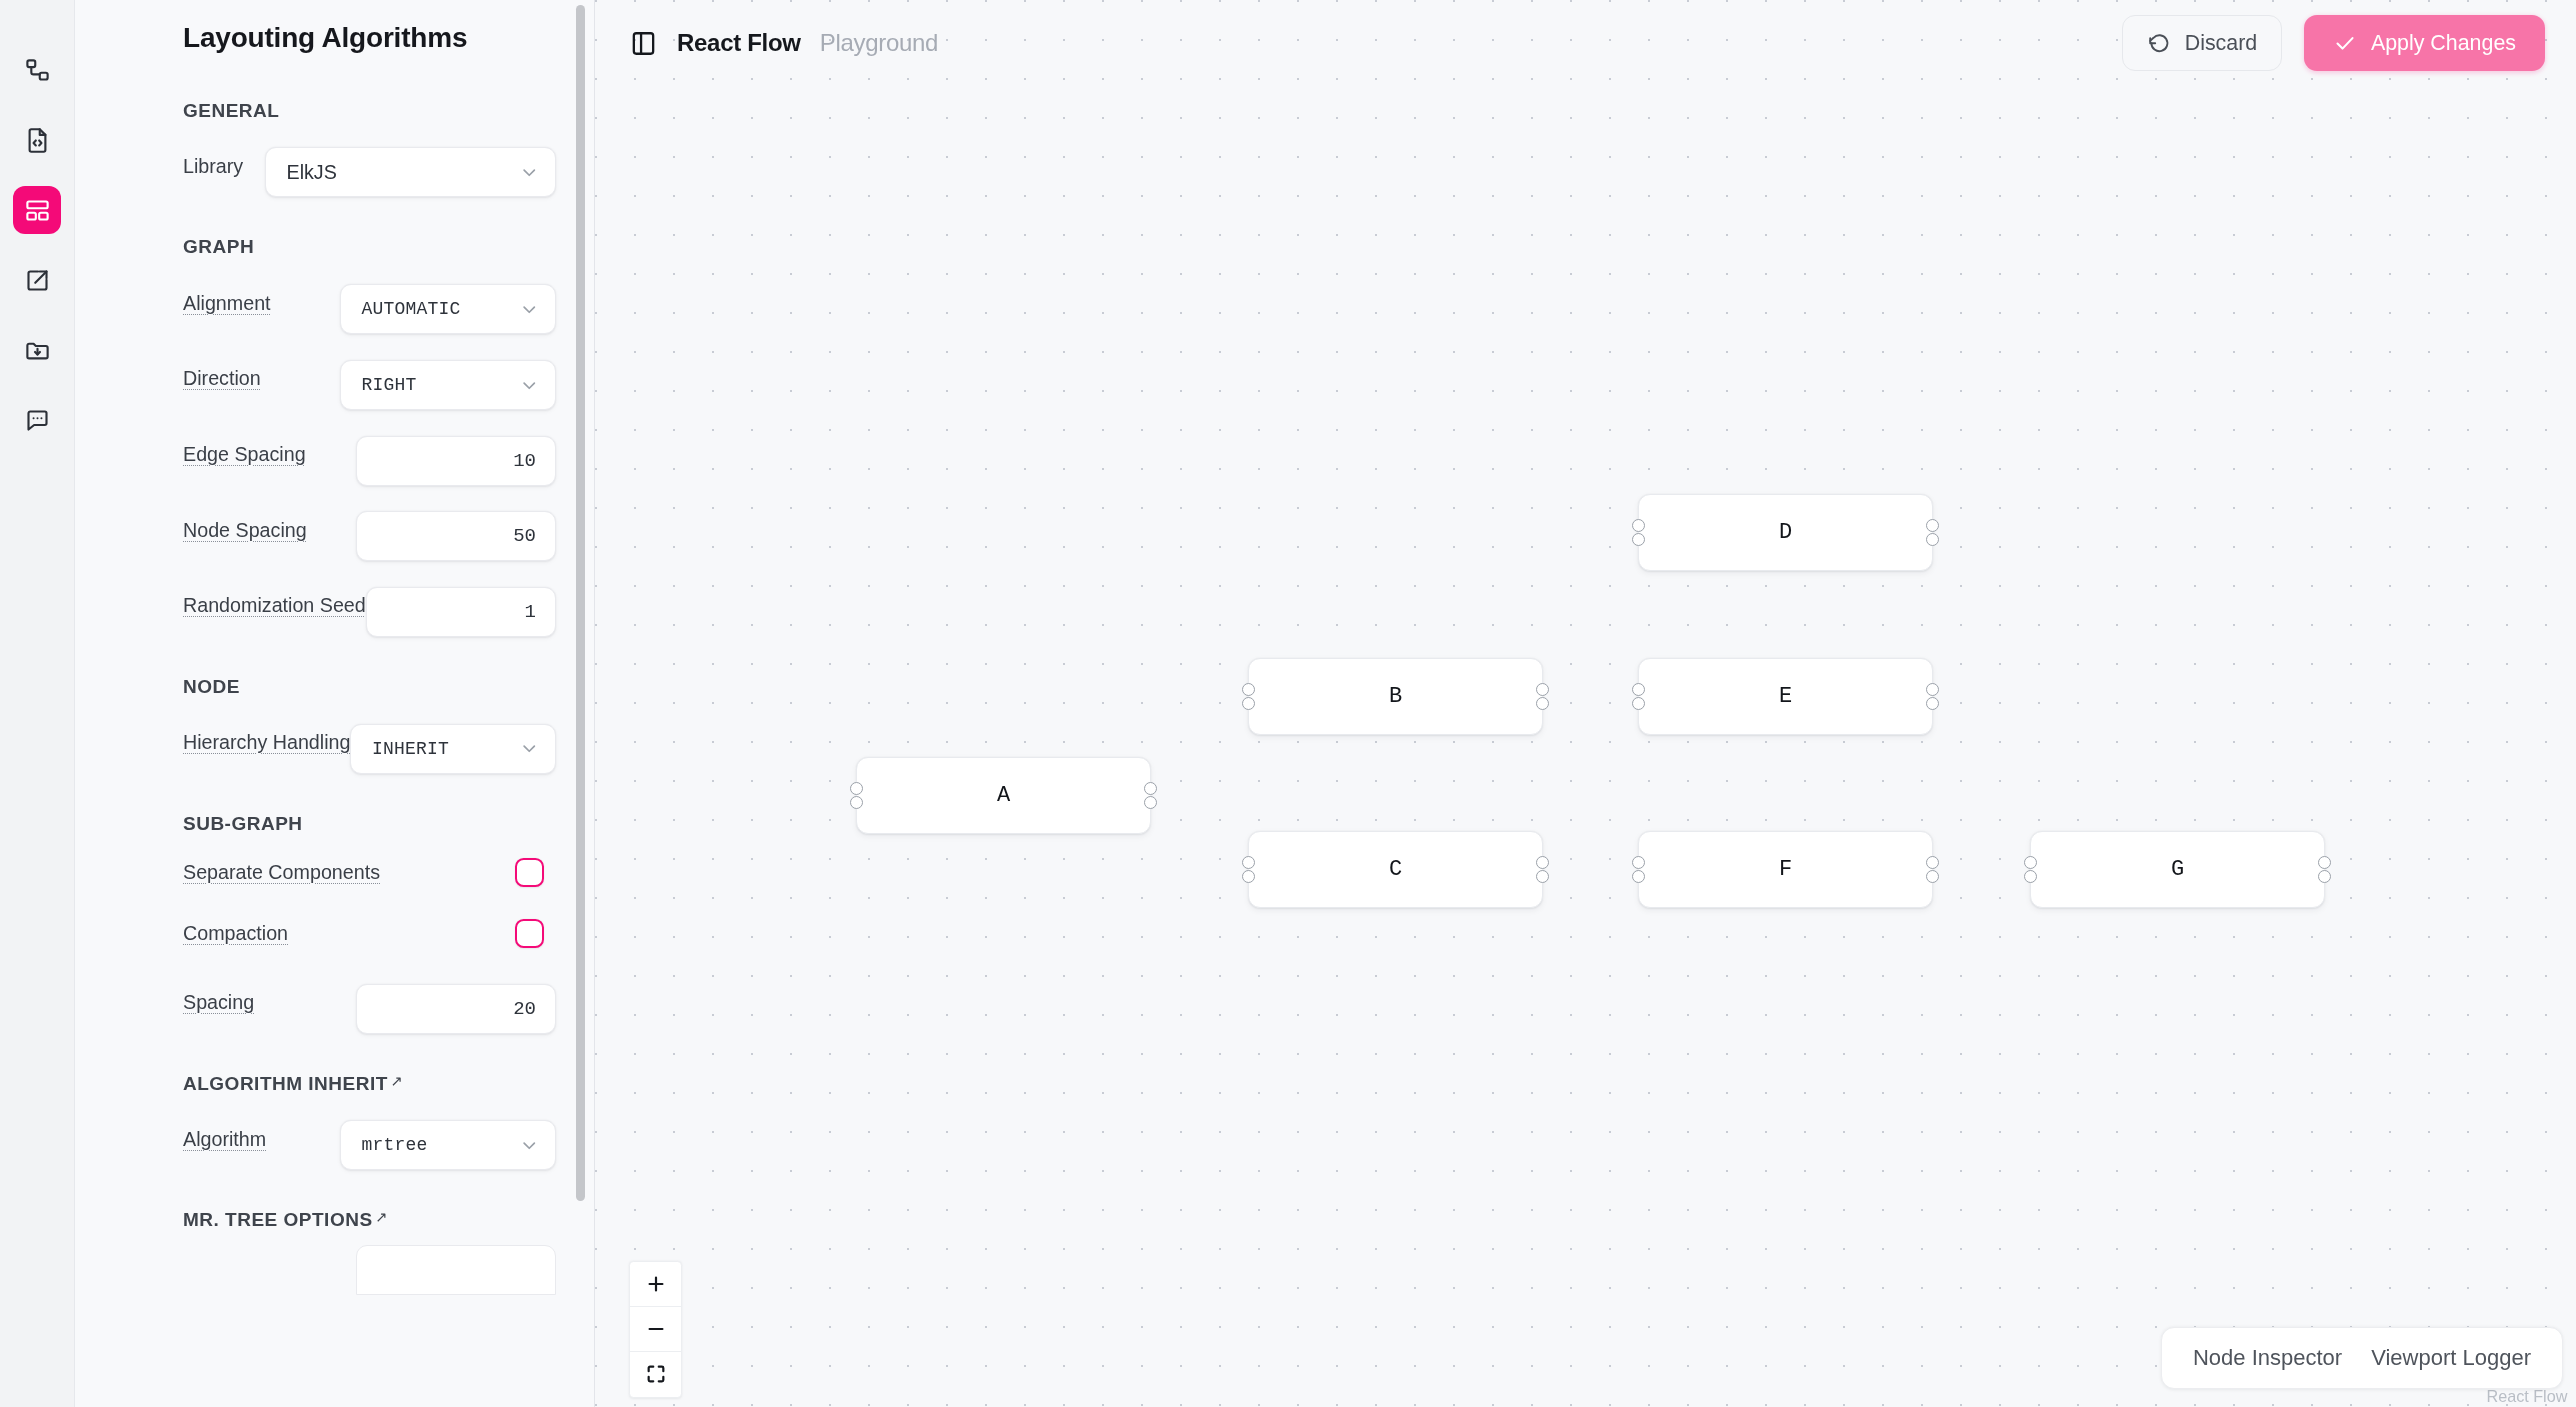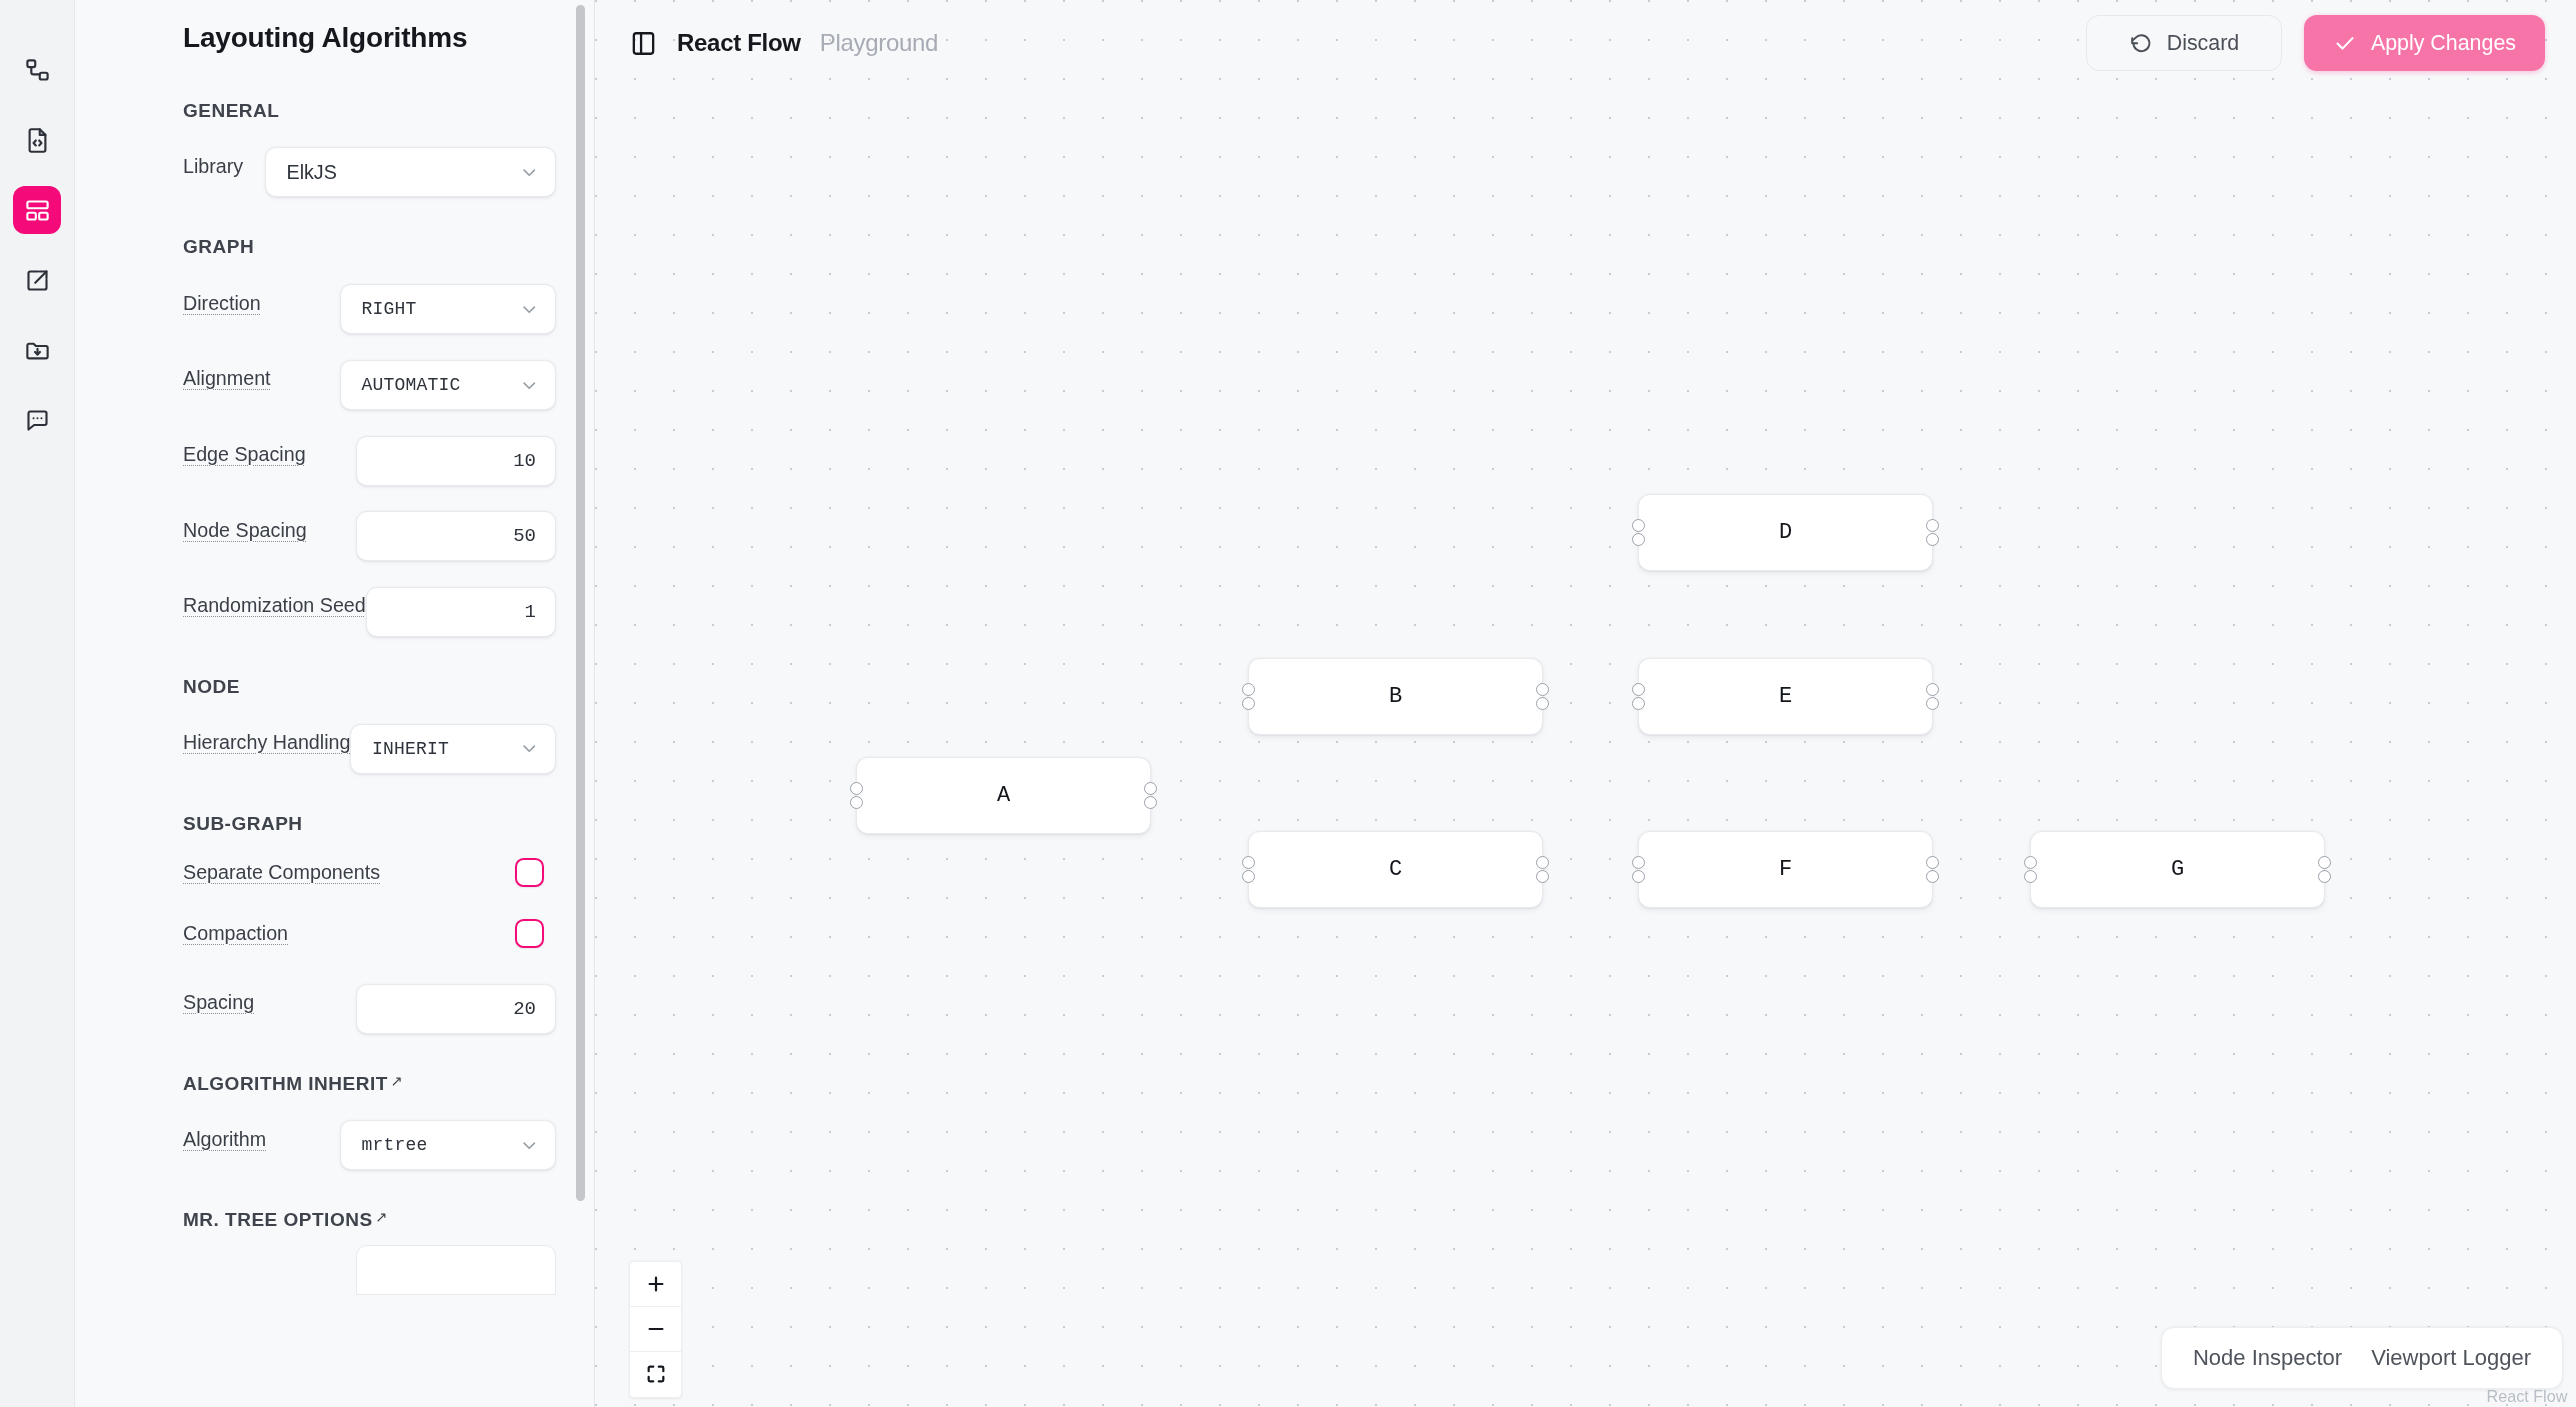--- a/index.html
+++ b/index.html
@@ -115,21 +115,21 @@
     z-index: 4; pointer-events: none;
   }
   .brand { display: flex; align-items: center; gap: 19px; }
   .brand-icon { color: #15181d; display: flex; align-items: center; }
   .brand-text { font-size: 24px; font-weight: bold; color: #15181d; letter-spacing: -0.3px; }
   .brand-sub { font-size: 24px; font-weight: normal; color: #a6abb4; letter-spacing: -0.3px; }
   .topbar-right { margin-left: auto; display: flex; align-items: center; gap: 22px; }
   .btn {
     display: flex; align-items: center; gap: 13.7px;
     height: 56px; border-radius: 13px;
-    font-size: 21.4px; padding: 0 42px;
+    font-size: 21.4px; padding: 0 24px;
   }
   .btn-discard {
     background: #f7f8fa; color: #4a4f57;
     border: 0.9px solid #e6e8ec;
   }
   .btn-apply {
     background: #f774a8; color: #ffffff;
     border: none; padding: 0 29px;
     box-shadow: 0 1.7px 5.1px rgba(244,10,120,.2);
   }
@@ -268,34 +268,34 @@
                 <svg width="20.5" height="20.5" viewBox="0 0 24 24" fill="none" stroke="currentColor" stroke-width="2" stroke-linecap="round" stroke-linejoin="round">
                   <path d="M6 9.5l6 6 6-6"></path>
                 </svg>
               </span>
             </div>
           </div>
           <div class="section-head">
             <span>GRAPH</span>
           </div>
           <div class="row">
-            <div class="row-label dotted">Direction</div>
+            <div class="row-label dotted">Alignment</div>
             <div class="ctl select w-sel">
-              <span class="val">RIGHT</span>
+              <span class="val">AUTOMATIC</span>
               <span class="chev">
                 <svg width="20.5" height="20.5" viewBox="0 0 24 24" fill="none" stroke="currentColor" stroke-width="2" stroke-linecap="round" stroke-linejoin="round">
                   <path d="M6 9.5l6 6 6-6"></path>
                 </svg>
               </span>
             </div>
           </div>
           <div class="row">
-            <div class="row-label dotted">Alignment</div>
+            <div class="row-label dotted">Direction</div>
             <div class="ctl select w-sel">
-              <span class="val">AUTOMATIC</span>
+              <span class="val">RIGHT</span>
               <span class="chev">
                 <svg width="20.5" height="20.5" viewBox="0 0 24 24" fill="none" stroke="currentColor" stroke-width="2" stroke-linecap="round" stroke-linejoin="round">
                   <path d="M6 9.5l6 6 6-6"></path>
                 </svg>
               </span>
             </div>
           </div>
           <div class="row">
             <div class="row-label dotted">Edge Spacing</div>
             <div class="ctl num w-num">

